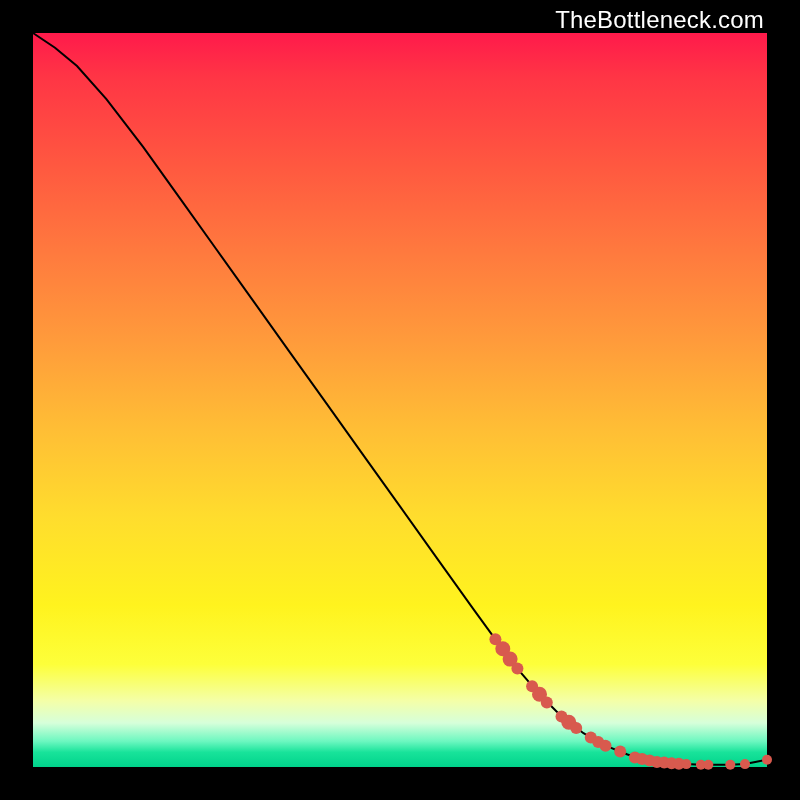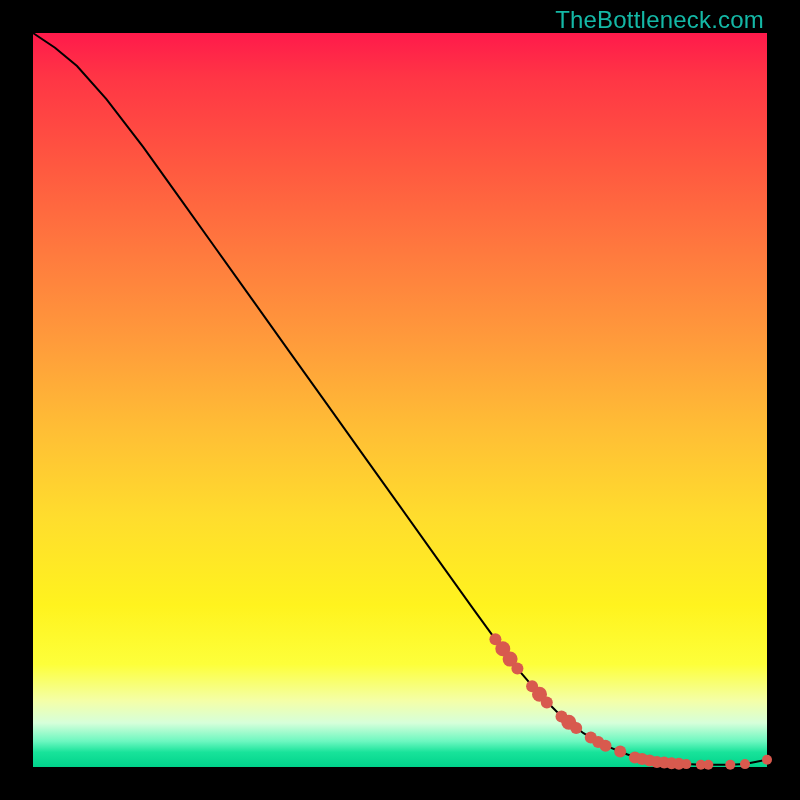--- a/index.html
+++ b/index.html
@@ -38,21 +38,21 @@
       #d6ffda 94%,
       #6cf7c0 96.5%,
       #18e39a 98%,
       #00d38b 100%
     );
   }
   .watermark {
     position: absolute;
     top: 6px;
     right: 36px;
-    color: #14b8a6;
+    color: #ffffff;
     font-size: 24px;
     font-weight: 400;
     letter-spacing: 0.2px;
     user-select: none;
   }
   svg.curve {
     position: absolute;
     left: 0;
     top: 0;
     width: 734px;

